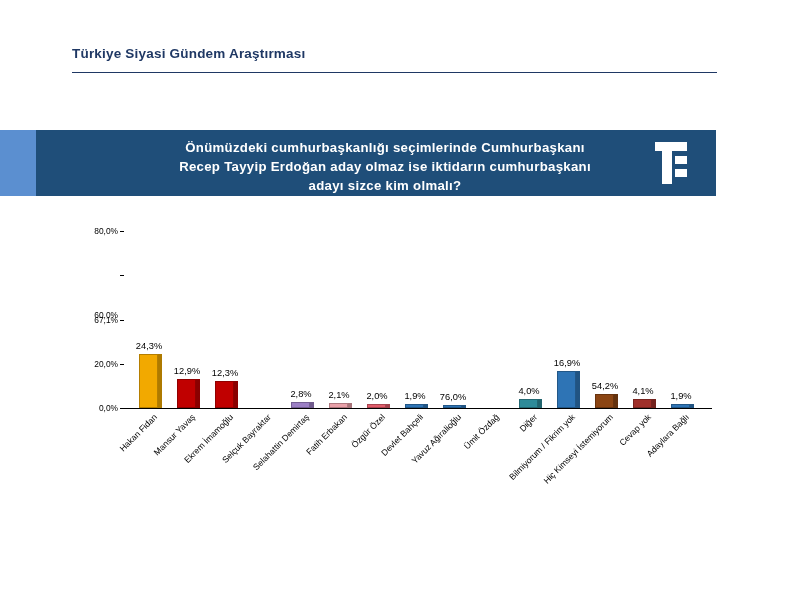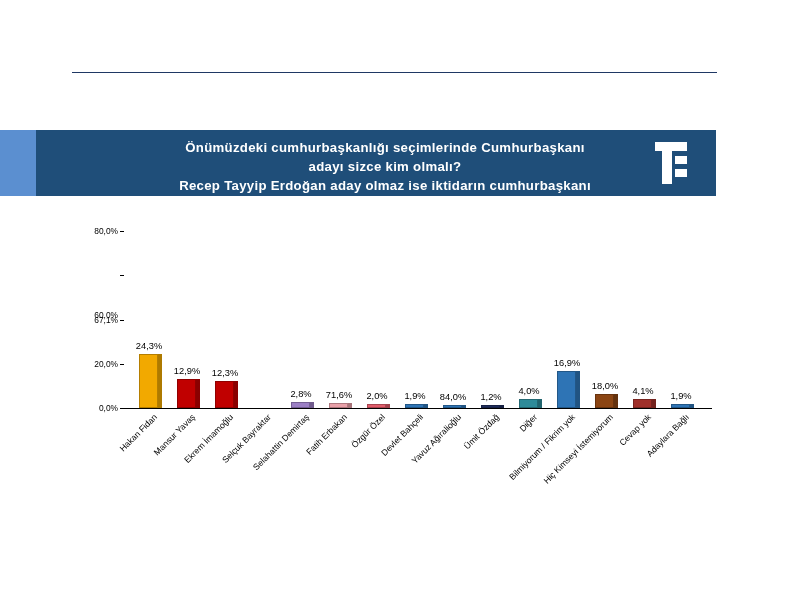--- a/index.html
+++ b/index.html
@@ -206,29 +206,30 @@
   }
   .cat-label span {
     display: inline-block;
     transform: translate(0, 0);
   }
 </style>
 </head>
 <body>
 
 <div class="page-header">
+  <div class="title">Türkiye Siyasi Gündem Araştırması</div>
   <div class="header-rule"></div>
 </div>
 
 <div class="banner">
   <div class="banner-left-block"></div>
   <div class="banner-text">
     <div>Önümüzdeki cumhurbaşkanlığı seçimlerinde Cumhurbaşkanı</div>
+    <div>Recep Tayyip Erdoğan aday olmaz ise iktidarın cumhurbaşkanı</div>
     <div>adayı sizce kim olmalı?</div>
-    <div>Recep Tayyip Erdoğan aday olmaz ise iktidarın cumhurbaşkanı</div>
   </div>
   <div class="banner-logo">
     <div class="bar-h"></div>
     <div class="bar-v"></div>
     <div class="bar-s1"></div>
     <div class="bar-s2"></div>
   </div>
 </div>
 
 <div class="chart-wrap">
@@ -262,56 +263,51 @@
         <div class="bar-label" style="bottom: 30.2138px;">12,3%</div>
       </div>
       <div class="bar-slot" style="left: 160px;">
         <div class="bar-side" style="left: 28px; height: 6.195px; background: rgb(112, 91, 141);"></div>
         <div class="bar" style="height: 6.195px; background: rgb(155, 127, 196);"></div>
         <div class="bar-label" style="bottom: 9.195px;">2,8%</div>
       </div>
       <div class="bar-slot" style="left: 198px;">
         <div class="bar-side" style="left: 28px; height: 4.64625px; background: rgb(167, 115, 121);"></div>
         <div class="bar" style="height: 4.64625px; background: rgb(232, 160, 168);"></div>
-        <div class="bar-label" style="bottom: 7.64625px;">71,6%</div>
+        <div class="bar-label" style="bottom: 7.64625px;">2,1%</div>
       </div>
       <div class="bar-slot" style="left: 236px;">
         <div class="bar-side" style="left: 28px; height: 4.425px; background: rgb(161, 66, 76);"></div>
         <div class="bar" style="height: 4.425px; background: rgb(224, 92, 106);"></div>
         <div class="bar-label" style="bottom: 7.425px; text-align: center;">2,0%</div>
       </div>
       <div class="bar-slot" style="left: 274px;">
         <div class="bar-side" style="left: 28px; height: 4.20375px; background: rgb(33, 84, 130);"></div>
         <div class="bar" style="height: 4.20375px; background: rgb(46, 116, 181);"></div>
         <div class="bar-label" style="bottom: 7.20375px;">1,9%</div>
       </div>
       <div class="bar-slot" style="left: 312px;">
         <div class="bar-side" style="left: 28px; height: 3px; background: rgb(33, 84, 130);"></div>
         <div class="bar" style="height: 3px; background: rgb(46, 116, 181);"></div>
-        <div class="bar-label" style="bottom: 6px;">84,0%</div>
-      </div>
-      <div class="bar-slot" style="left: 350px;">
-        <div class="bar-side" style="left: 28px; height: 3px; background: rgb(22, 32, 66);"></div>
-        <div class="bar" style="height: 3px; background: rgb(31, 45, 92);"></div>
-        <div class="bar-label" style="bottom: 6px;">1,2%</div>
+        <div class="bar-label" style="bottom: 6px;">76,0%</div>
       </div>
       <div class="bar-slot" style="left: 388px;">
         <div class="bar-side" style="left: 28px; height: 8.85px; background: rgb(33, 100, 110);"></div>
         <div class="bar" style="height: 8.85px; background: rgb(46, 139, 153);"></div>
         <div class="bar-label" style="bottom: 11.85px;">4,0%</div>
       </div>
       <div class="bar-slot" style="left: 426px;">
         <div class="bar-side" style="left: 28px; height: 37.3912px; background: rgb(33, 84, 130);"></div>
         <div class="bar" style="height: 37.3912px; background: rgb(46, 116, 181);"></div>
         <div class="bar-label" style="bottom: 40.3912px;">16,9%</div>
       </div>
       <div class="bar-slot" style="left: 464px;">
         <div class="bar-side" style="left: 28px; height: 14.3812px; background: rgb(100, 50, 14);"></div>
         <div class="bar" style="height: 14.3812px; background: rgb(139, 69, 19);"></div>
-        <div class="bar-label" style="bottom: 17.3813px;">18,0%</div>
+        <div class="bar-label" style="bottom: 17.3813px;">54,2%</div>
       </div>
       <div class="bar-slot" style="left: 502px;">
         <div class="bar-side" style="left: 28px; height: 9.07125px; background: rgb(115, 35, 30);"></div>
         <div class="bar" style="height: 9.07125px; background: rgb(160, 48, 42);"></div>
         <div class="bar-label" style="bottom: 12.0712px;">4,1%</div>
       </div>
       <div class="bar-slot" style="left: 540px;">
         <div class="bar-side" style="left: 28px; height: 4.20375px; background: rgb(33, 84, 130);"></div>
         <div class="bar" style="height: 4.20375px; background: rgb(46, 116, 181);"></div>
         <div class="bar-label" style="bottom: 7.20375px;">1,9%</div>

